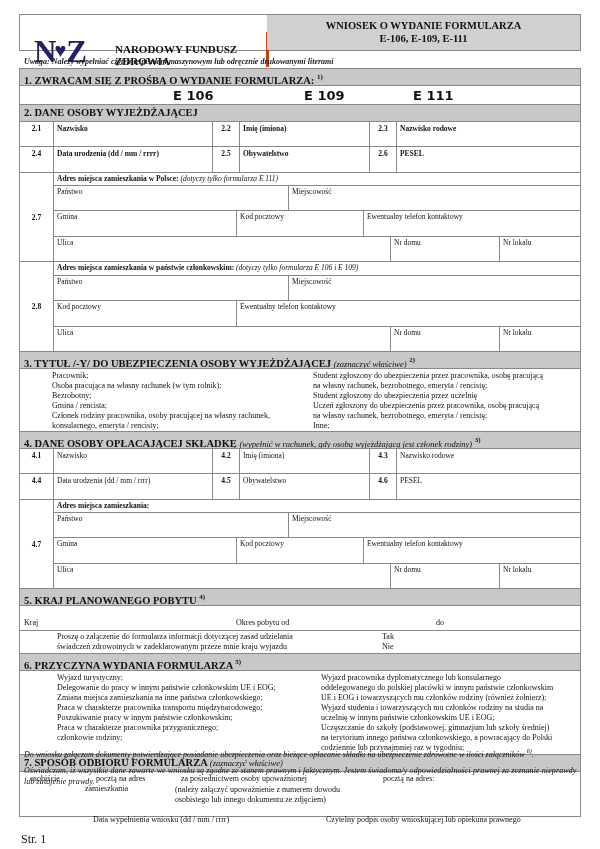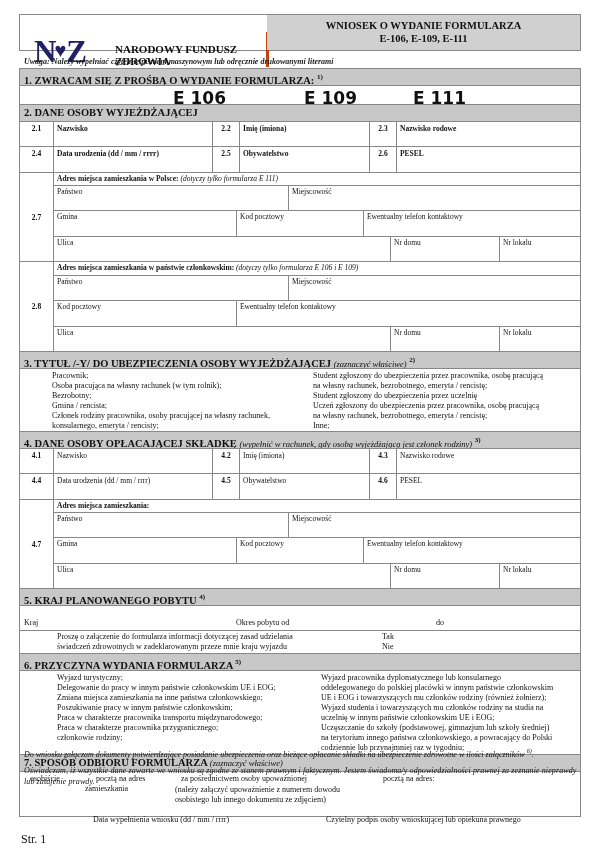--- a/index.html
+++ b/index.html
@@ -16,21 +16,21 @@
   
   #tbl { left:19px; top:68px; width:562px; border:1px solid #888; box-sizing:border-box; }
   .sec { background:#c8c8c8; font-weight:bold; font-size:10.5px; height:16px; line-height:16px; padding-left:4px; border-top:1px solid #888; border-bottom:1px solid #888; box-sizing:content-box; white-space:nowrap; overflow:hidden; }
   .sec .it { font-weight:normal; font-style:italic; font-size:8.5px; }
   .sec sup { font-size:7px; }
   .row { position:relative; border-bottom:1px solid #888; }
   .cell { position:absolute; top:0; bottom:0; border-left:1px solid #888; font-size:7.5px; padding:2px 3px; box-sizing:border-box; }
   .cell.first { border-left:none; }
   .num { font-weight:bold; text-align:center; font-size:7.5px; }
   .lbl-b { font-weight:bold; }
-  .eopts { height:18px; position:relative; font-family:"DejaVu Sans", sans-serif; font-weight:bold; font-size:17px; }
+  .eopts { height:18px; position:relative; font-family:"DejaVu Sans", sans-serif; font-weight:bold; font-size:13px; }
   .eopts span { position:absolute; top:2px; }
   .addr { position:relative; border-bottom:1px solid #888; }
   .addr-num { position:absolute; left:0; top:0; bottom:0; width:33px; border-right:1px solid #888; display:flex; align-items:center; justify-content:center; font-weight:bold; font-size:7.5px; }
   .addr-body { margin-left:34px; }
   .arow { position:relative; border-bottom:1px solid #888; font-size:7.5px; }
   .arow:last-child { border-bottom:none; }
   .arow .c { position:absolute; top:0; bottom:0; padding:1px 3px; box-sizing:border-box; border-left:1px solid #888; }
   .arow .c.f { border-left:none; }
   .list { font-size:8px; line-height:10px; position:relative; }
   .list .col { position:absolute; top:2px; }
@@ -229,22 +229,22 @@
 
   <div class="sec">
     <span>6.  PRZYCZYNA WYDANIA FORMULARZA</span>
     <sup>5)</sup>
   </div>
   <div class="list" style="height:83px">
     <div class="col" style="left:37px" id="s6-left">
         <div class="li">Wyjazd turystyczny;</div>
         <div class="li">Delegowanie do pracy w innym państwie członkowskim UE i EOG;</div>
         <div class="li">Zmiana miejsca zamieszkania na inne państwa członkowskiego;</div>
+        <div class="li">Praca w charakterze pracownika transportu międzynarodowego;</div>
         <div class="li">Poszukiwanie pracy w innym państwie członkowskim;</div>
-        <div class="li">Praca w charakterze pracownika transportu międzynarodowego;</div>
         <div class="li">Praca w charakterze pracownika przygranicznego;</div>
         <div class="li">członkowie rodziny;</div>
       </div>
     <div class="col" style="left:301px" id="s6-right">
         <div class="li">Wyjazd pracownika dyplomatycznego lub konsularnego</div>
         <div class="li">oddelegowanego do polskiej placówki w innym państwie członkowskim</div>
         <div class="li">UE i EOG i towarzyszących mu członków rodziny (również żołnierz);</div>
         <div class="li">Wyjazd studenta i towarzyszących mu członków rodziny na studia na</div>
         <div class="li">uczelnię w innym państwie członkowskim UE i EOG;</div>
         <div class="li">Uczęszczanie do szkoły (podstawowej, gimnazjum lub szkoły średniej)</div>

